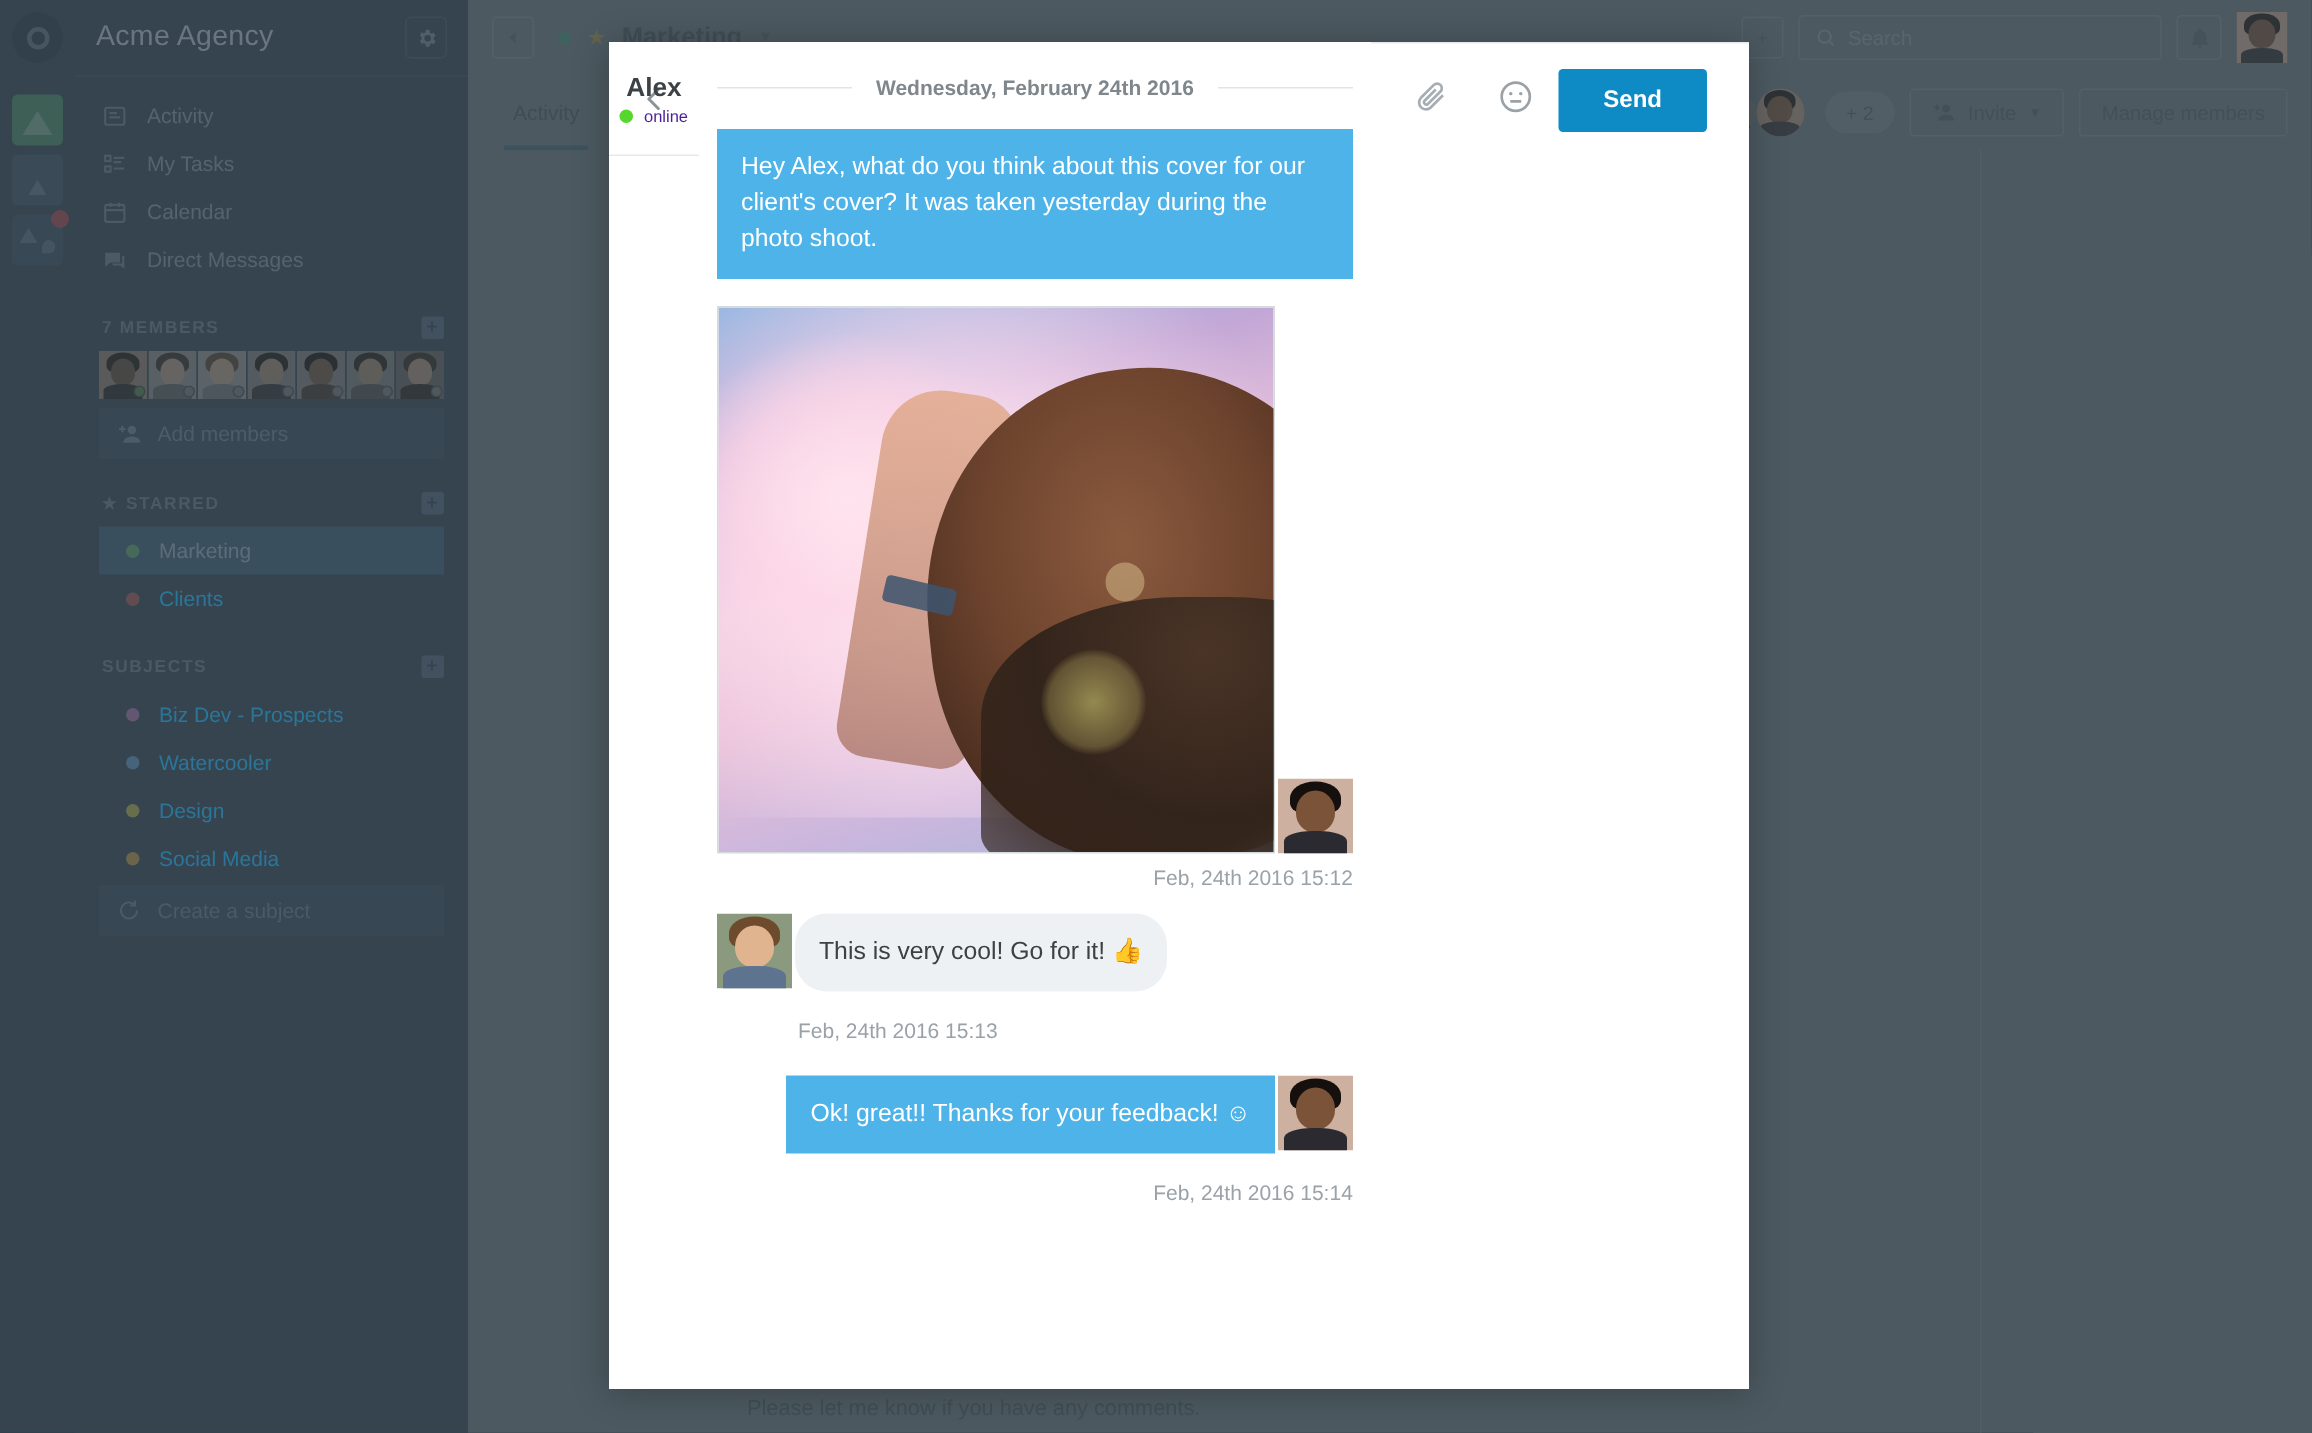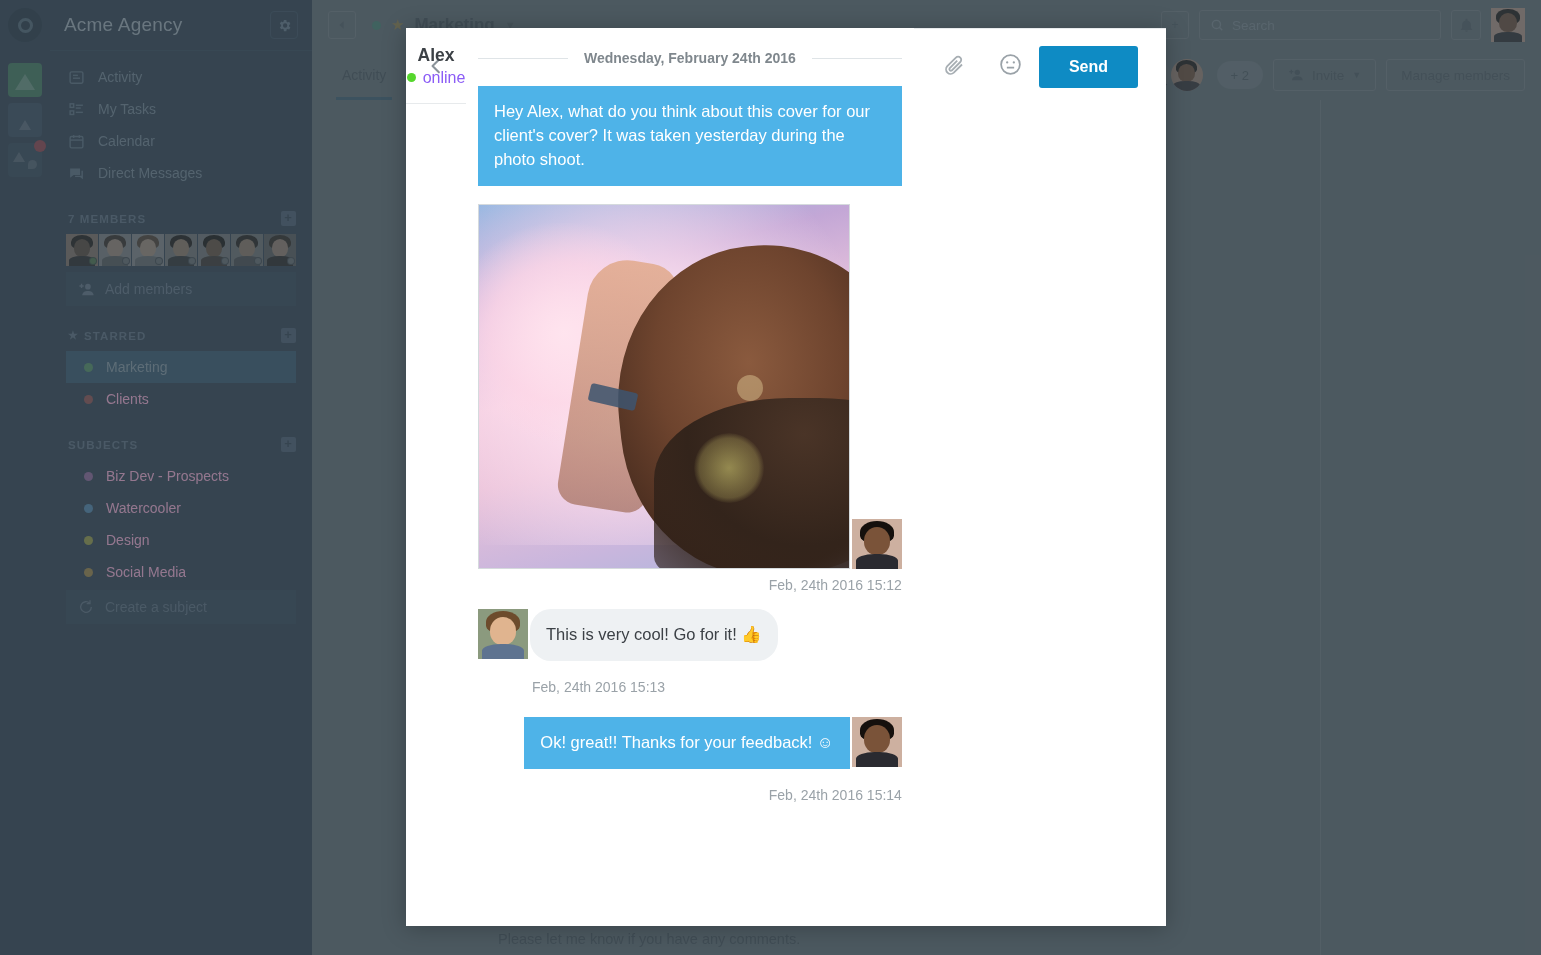--- a/index.html
+++ b/index.html
@@ -107,21 +107,21 @@
     background: #7d8b96; border: 1px solid rgba(40,57,74,.6);
   }
   .mini-av .st.on { background: #4c9c4a; }
   .add-members {
     margin: 0 16px; height: 34px; background: #2c3e50;
     display: flex; align-items: center; gap: 10px; padding: 0 12px;
     color: #5b6e80; font-size: 14px;
   }
   .chan {
     height: 32px; display: flex; align-items: center; gap: 13px;
-    padding: 0 14px 0 18px; color: #f9a8d4; font-size: 14px;
+    padding: 0 14px 0 18px; color: #0ea5e9; font-size: 14px;
     margin: 0 16px;
   }
   .chan.sel { background: #2f5068; color: #7f929f; }
   .cdot { width: 9px; height: 9px; border-radius: 50%; flex: none; }
   .create-subj {
     margin: 2px 16px 0; height: 34px; background: #2c3e50;
     display: flex; align-items: center; gap: 11px; padding: 0 12px;
     color: #55687a; font-size: 14px;
   }
 
@@ -196,21 +196,21 @@
     height: 76px; border-bottom: 1px solid #e7eaec;
     display: flex; align-items: center; position: relative; flex: none;
   }
   .m-back {
     width: 60px; display: flex; align-items: center; justify-content: center;
     color: #8c949a;
   }
   .m-title-wrap { position: absolute; left: 0; right: 0; text-align: center; }
   .m-title { font-size: 17.5px; font-weight: 700; color: #3c4146; }
   .m-status {
-    font-size: 16px; color: #8b5cf6; margin-top: 3px;
+    font-size: 11px; color: #4c1d95; margin-top: 3px;
     display: flex; align-items: center; justify-content: center; gap: 7px;
   }
   .m-status .g { width: 9px; height: 9px; border-radius: 50%; background: #56d72d; }
 
   .m-body { flex: 1; overflow: hidden; padding: 0 12px; position: relative; }
   .day-sep {
     display: flex; align-items: center; gap: 16px; margin: 22px 0 20px;
   }
   .day-sep .ln { flex: 1; height: 1px; background: #dfe4e7; }
   .day-sep .txt { font-size: 14px; color: #7f878d; font-weight: 700; }

